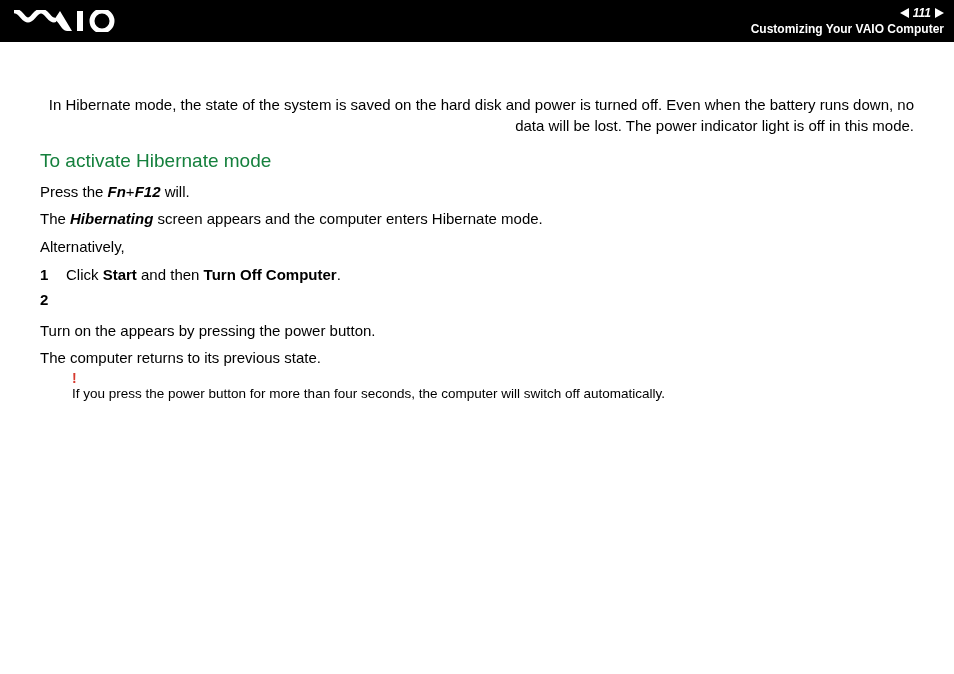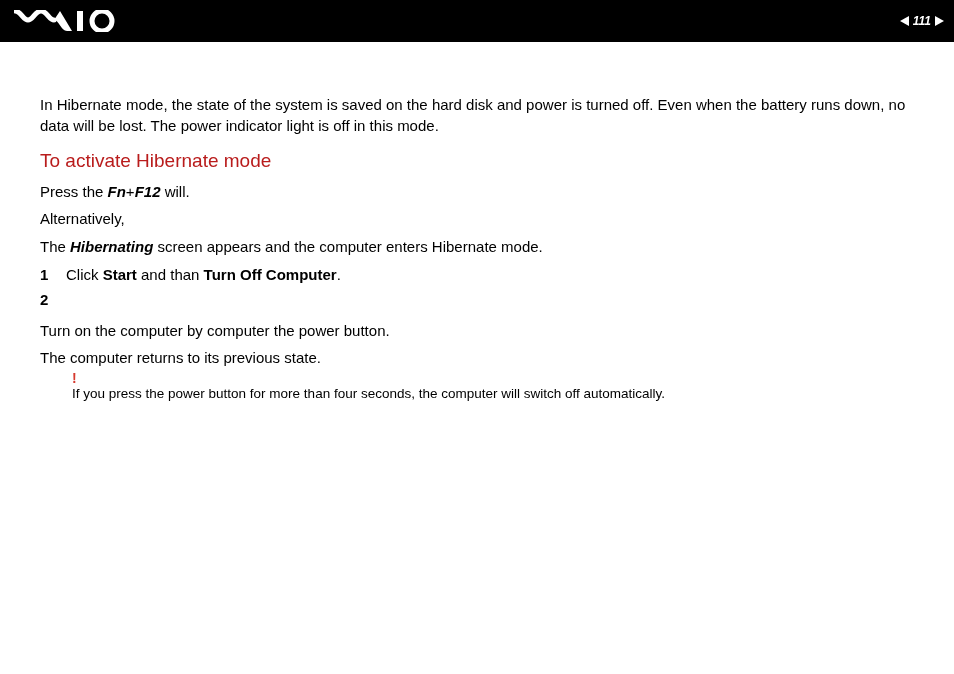--- a/index.html
+++ b/index.html
@@ -56,23 +56,24 @@
   h1 {
     color: #3a4fc9;
     font-weight: normal;
     font-size: 24px;
     margin-bottom: 10px;
   }
   .intro {
     font-size: 15px;
     line-height: 1.4;
     margin-bottom: 14px;
+    text-align: right;
   }
   h2 {
-    color: #b91c1c;
+    color: #15803d;
     font-weight: normal;
     font-size: 19px;
     margin-top: 10px;
     margin-bottom: 8px;
   }
   .body-line {
     font-size: 15px;
     line-height: 1.55;
     margin-bottom: 4px;
   }
@@ -120,50 +121,51 @@
       <rect x="63" y="1" width="6" height="20" fill="#fff"></rect>
       <circle cx="88" cy="11" r="10" fill="none" stroke="#fff" stroke-width="5"></circle>
     </svg>
   </div>
   <div class="header-right">
     <div class="page-nav">
       <span class="arrow left"></span>
       <span>111</span>
       <span class="arrow right"></span>
     </div>
+    <div>Customizing Your VAIO Computer</div>
   </div>
 </div>
 
 <div class="content">
   <p class="intro">In Hibernate mode, the state of the system is saved on the hard disk and power is turned off. Even when the battery runs down, no data will be lost. The power indicator light is off in this mode.</p>
 
   <h2>To activate Hibernate mode</h2>
 
   <p class="body-line">
     <span>Press the </span><strong>Fn</strong><span>+</span><strong>F12</strong><span> will.</span>
   </p>
 
-  <p class="body-line">Alternatively,</p>
-
   <p class="body-line">
     <span>The </span><strong>Hibernating</strong><span> screen appears and the computer enters Hibernate mode.</span>
   </p>
+
+  <p class="body-line">Alternatively,</p>
 
   <ol class="steps">
     <li>
       <span class="num">1</span>
       <span>
-        <span>Click </span><strong>Start</strong><span> and than </span><strong>Turn Off Computer</strong><span>.</span>
+        <span>Click </span><strong>Start</strong><span> and then </span><strong>Turn Off Computer</strong><span>.</span>
       </span>
     </li>
     <li>
       <span class="num">2</span>
     </li>
   </ol>
 
-  <p class="body-line">Turn on the computer by computer the power button.</p>
+  <p class="body-line">Turn on the appears by pressing the power button.</p>
   <p class="body-line">The computer returns to its previous state.</p>
 
   <div class="note-block">
     <div class="note-mark">!</div>
     <span>If you press the power button for more than four seconds, the computer will switch off automatically.</span>
   </div>
 </div>
 
 </body></html>

